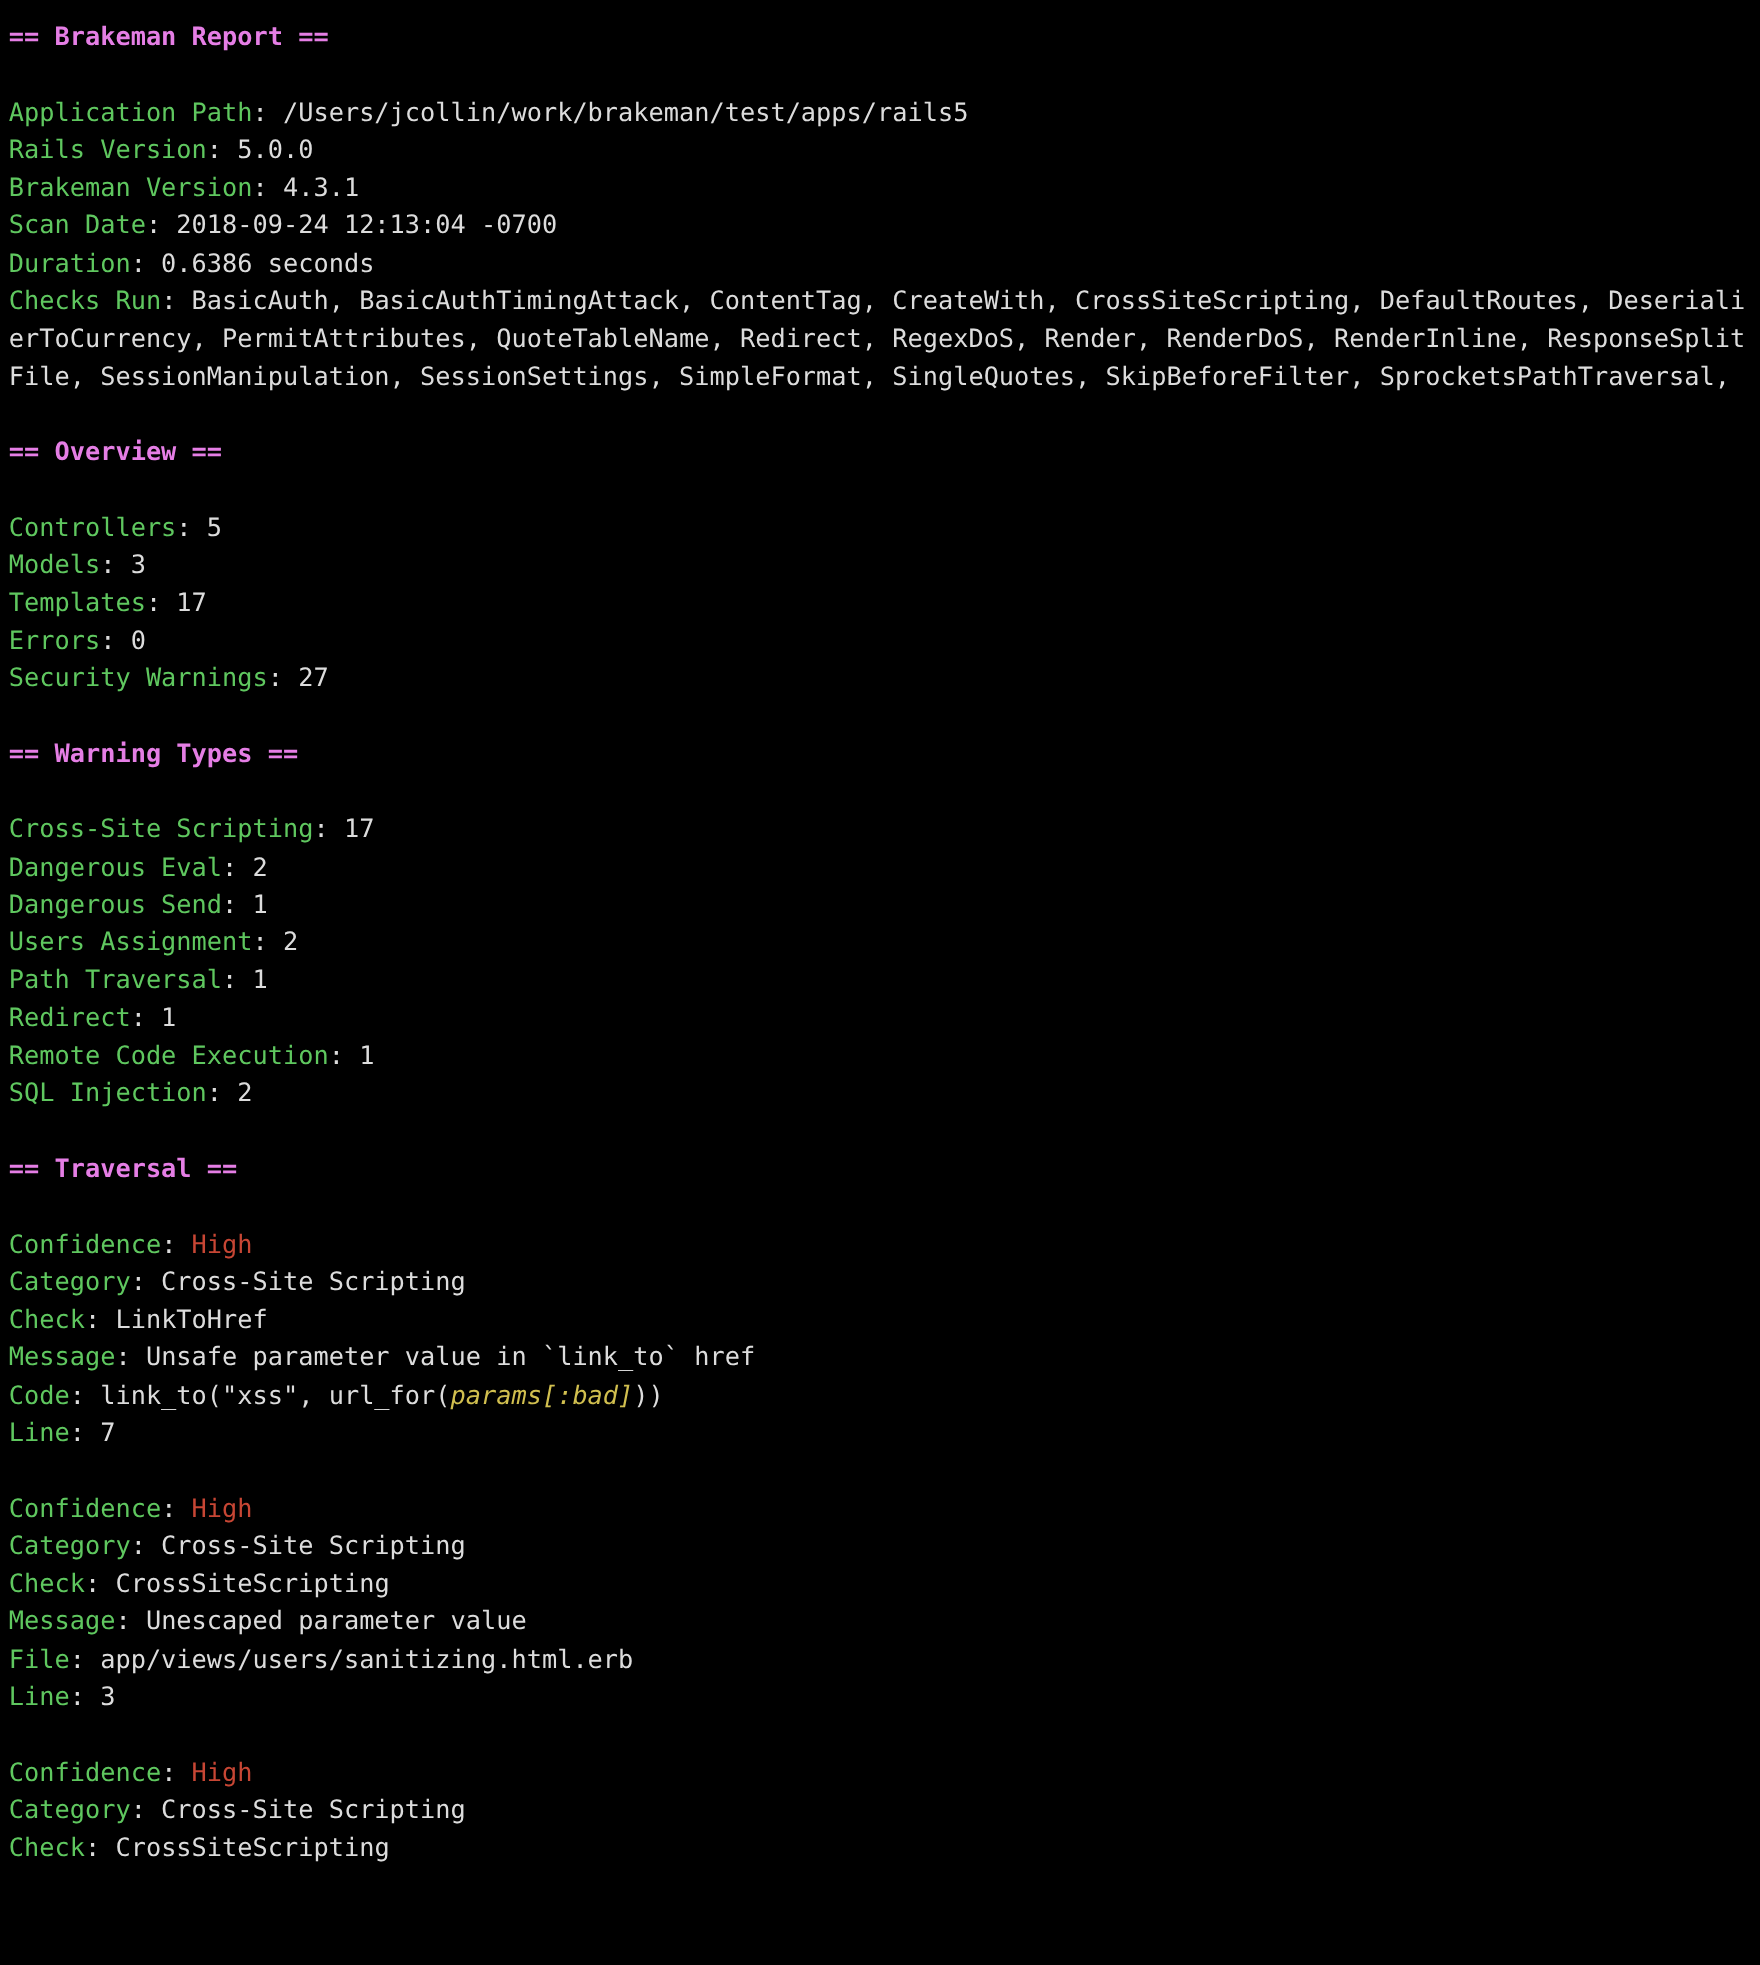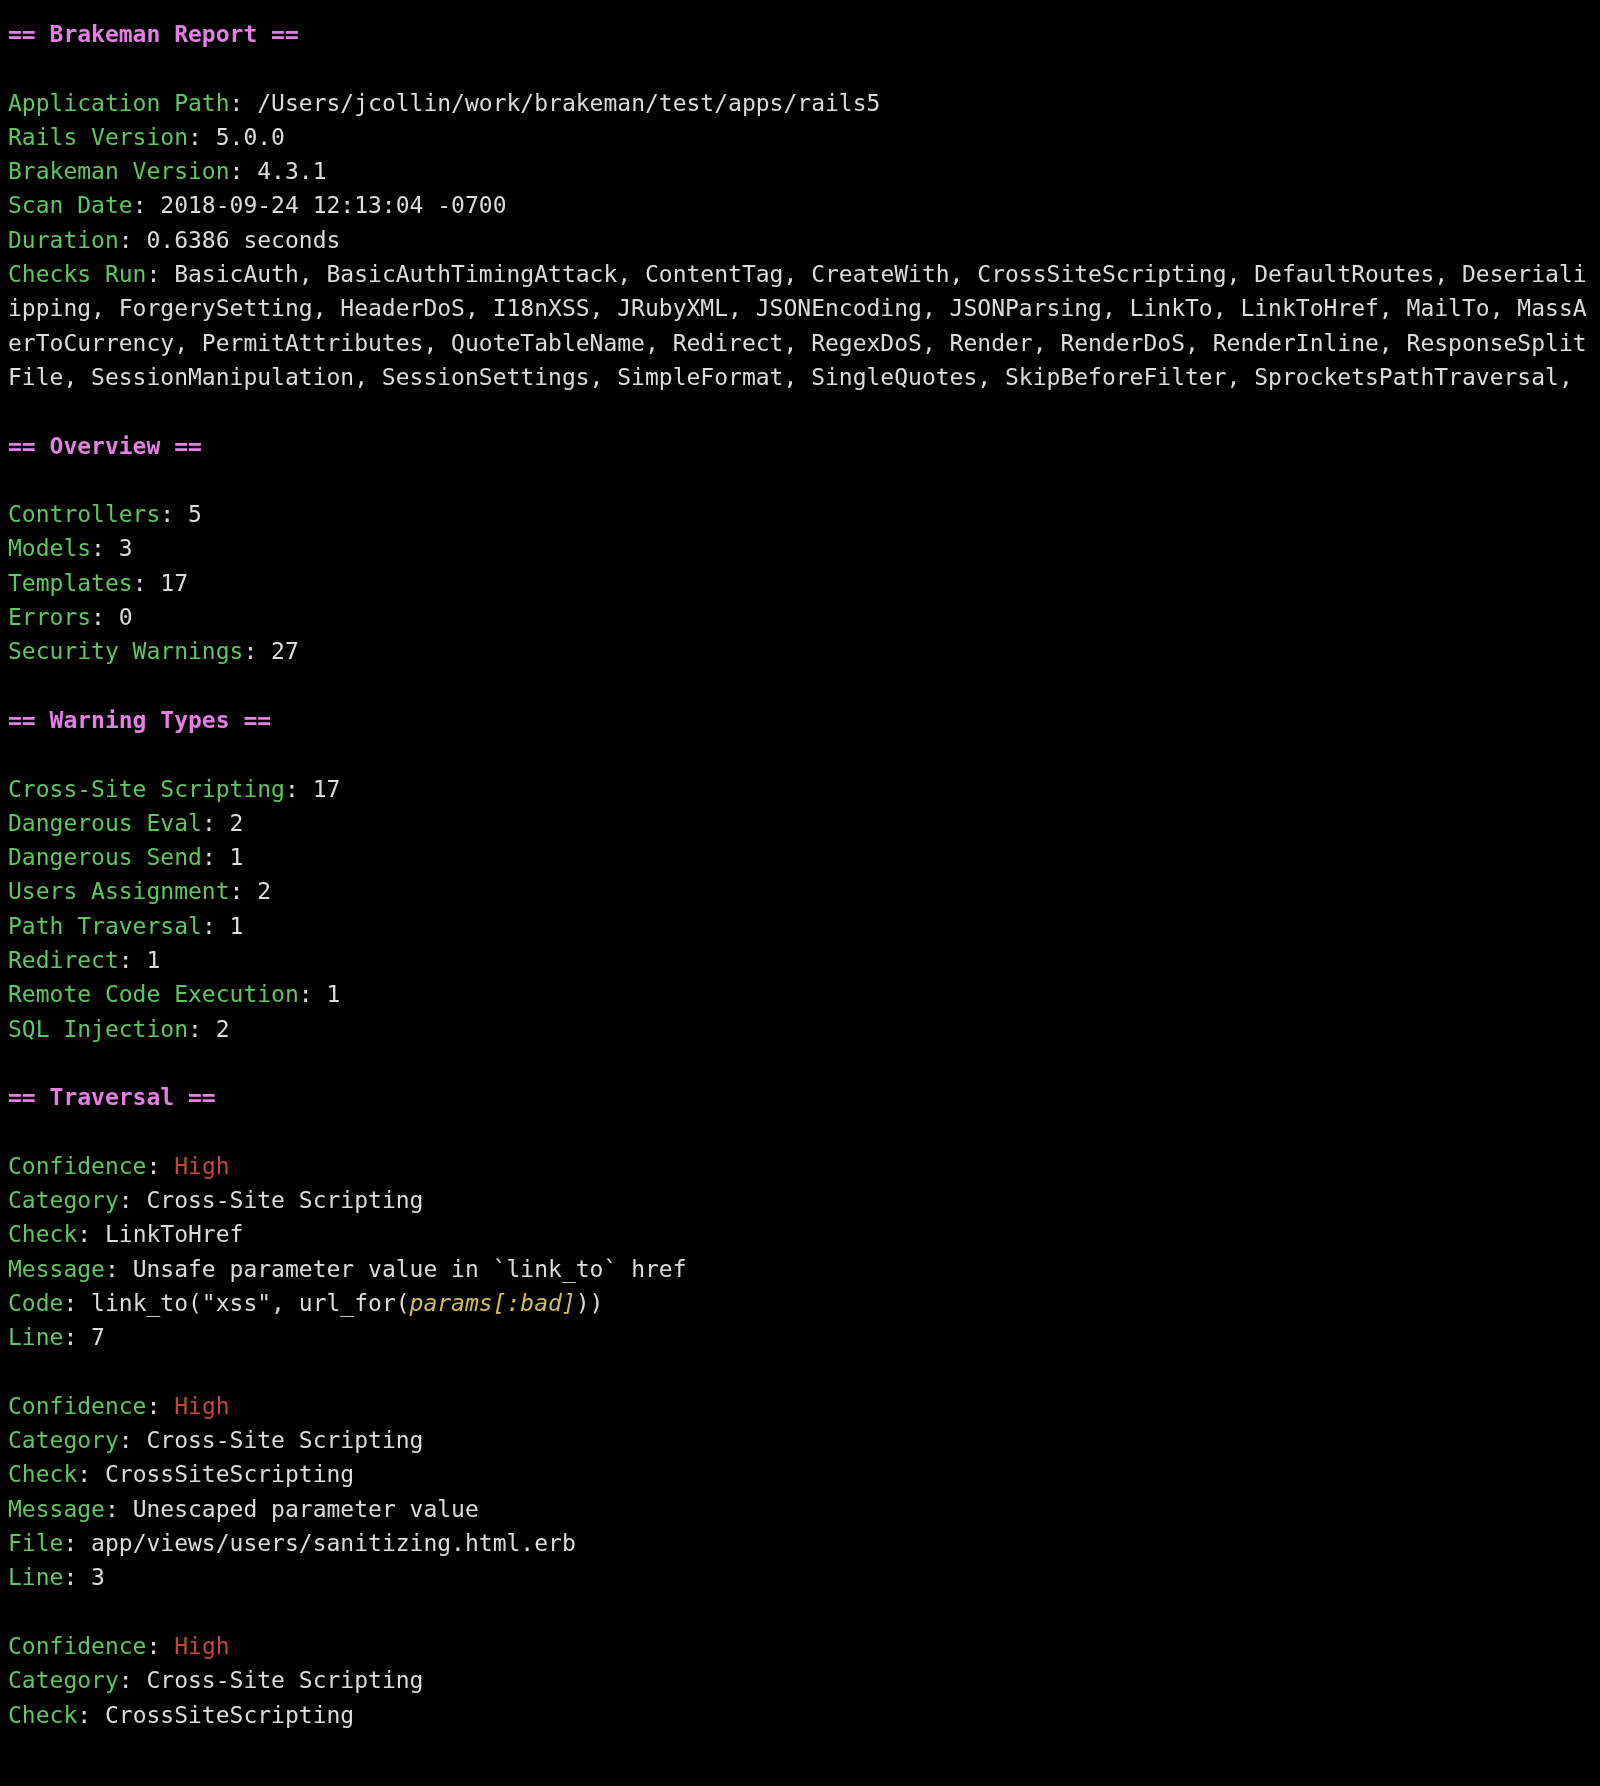--- a/index.html
+++ b/index.html
@@ -38,21 +38,20 @@
 
 <div class="terminal" id="terminal">
     <div class="line"><span class="seg-header">== Brakeman Report ==</span></div>
     <div class="line"></div>
     <div class="line"><span class="seg-label">Application Path</span><span class="seg-plain">: /Users/jcollin/work/brakeman/test/apps/rails5</span></div>
     <div class="line"><span class="seg-label">Rails Version</span><span class="seg-plain">: 5.0.0</span></div>
     <div class="line"><span class="seg-label">Brakeman Version</span><span class="seg-plain">: 4.3.1</span></div>
     <div class="line"><span class="seg-label">Scan Date</span><span class="seg-plain">: 2018-09-24 12:13:04 -0700</span></div>
     <div class="line"><span class="seg-label">Duration</span><span class="seg-plain">: 0.6386 seconds</span></div>
     <div class="line"><span class="seg-label">Checks Run</span><span class="seg-plain">: BasicAuth, BasicAuthTimingAttack, ContentTag, CreateWith, CrossSiteScripting, DefaultRoutes, Deseriali</span></div>
-    <div class="line"><span class="seg-plain">ipping, ForgerySetting, HeaderDoS, I18nXSS, JRubyXML, JSONEncoding, JSONParsing, LinkTo, LinkToHref, MailTo, MassA</span></div>
     <div class="line"><span class="seg-plain">erToCurrency, PermitAttributes, QuoteTableName, Redirect, RegexDoS, Render, RenderDoS, RenderInline, ResponseSplit</span></div>
     <div class="line"><span class="seg-plain">File, SessionManipulation, SessionSettings, SimpleFormat, SingleQuotes, SkipBeforeFilter, SprocketsPathTraversal,</span></div>
     <div class="line"></div>
     <div class="line"><span class="seg-header">== Overview ==</span></div>
     <div class="line"></div>
     <div class="line"><span class="seg-label">Controllers</span><span class="seg-plain">: 5</span></div>
     <div class="line"><span class="seg-label">Models</span><span class="seg-plain">: 3</span></div>
     <div class="line"><span class="seg-label">Templates</span><span class="seg-plain">: 17</span></div>
     <div class="line"><span class="seg-label">Errors</span><span class="seg-plain">: 0</span></div>
     <div class="line"><span class="seg-label">Security Warnings</span><span class="seg-plain">: 27</span></div>

